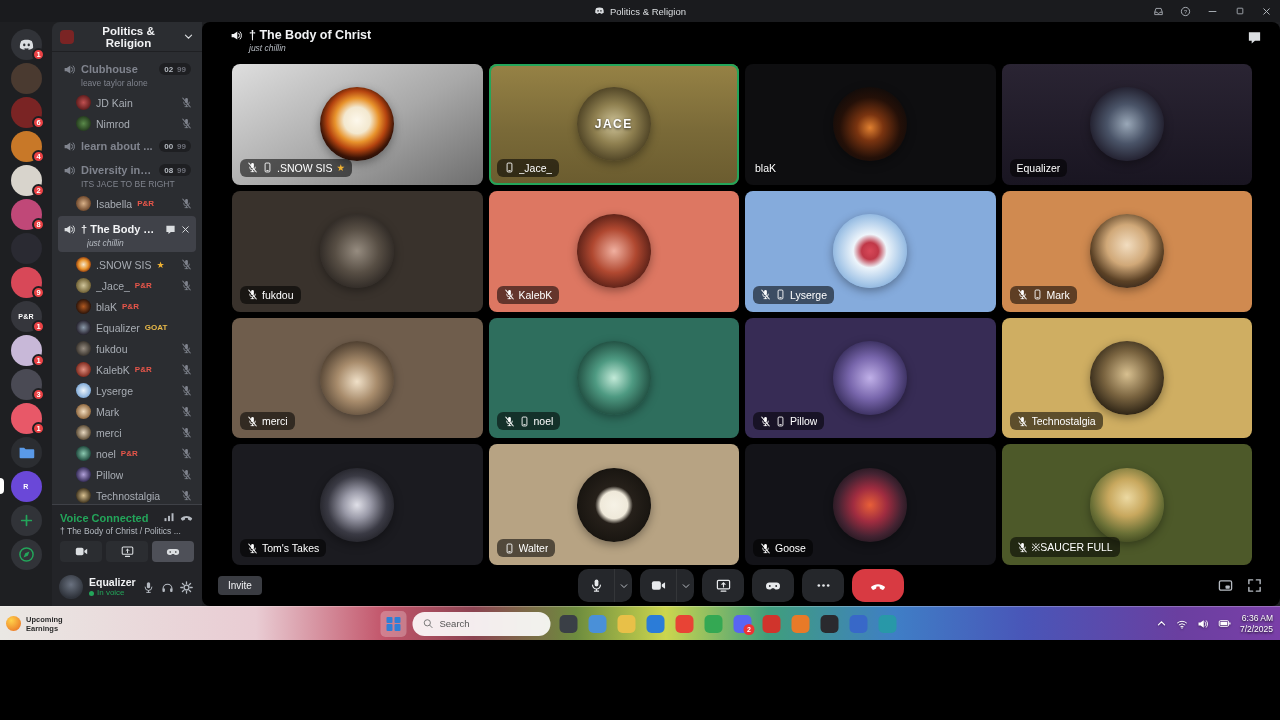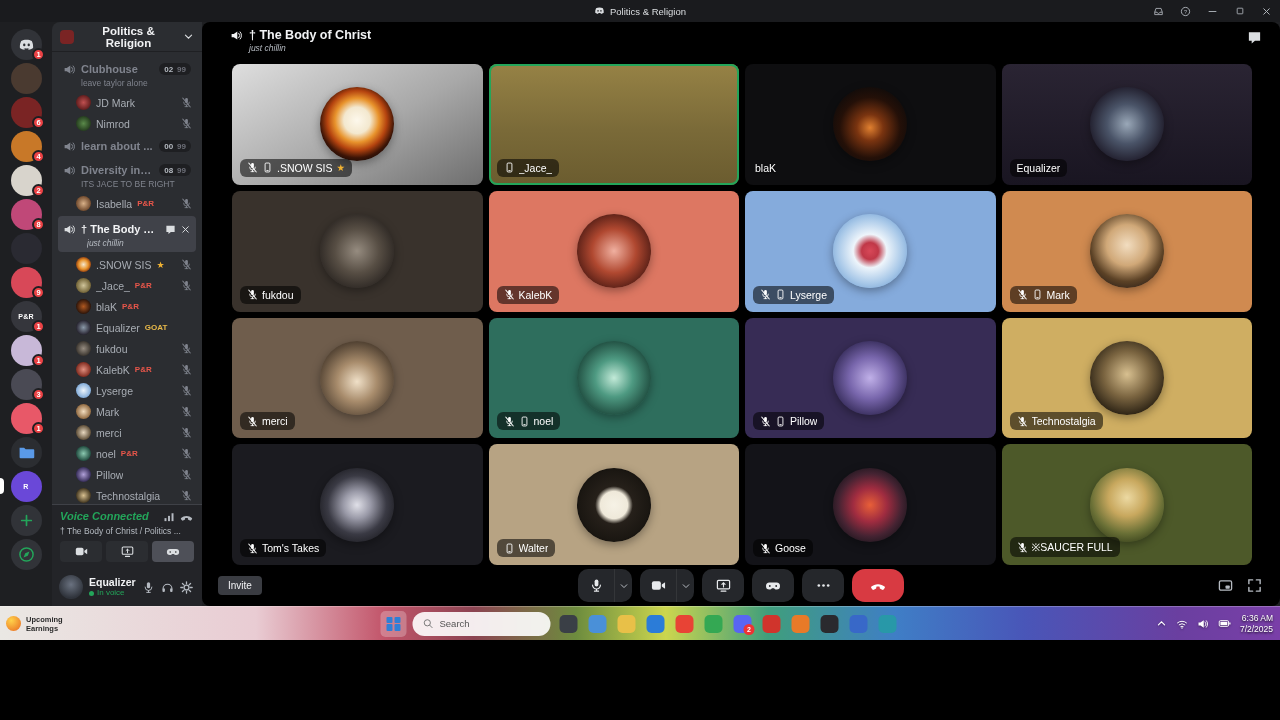--- a/index.html
+++ b/index.html
@@ -43,21 +43,21 @@
   .user-avatar { width:15px; height:15px; border-radius:50%; flex:none; }
   .user-name { font-size:10.5px; color:#a8adb4; white-space:nowrap; overflow:hidden; text-overflow:ellipsis; }
   .star-badge { color:#f0b232; font-size:9px; }
   .role-badge { font-size:8px; font-weight:bold; }
   .row-spacer { flex:1; }
   .unreads-row { display:flex; align-items:center; margin:3px 10px 0 22px; gap:4px; }
   .unreads-pill { background:#1e1f22; border:1px solid #3f4147; border-radius:9px; padding:2px 7px; display:flex; align-items:center; gap:3px; color:#fff; font-size:7.5px; font-weight:bold; letter-spacing:.3px; }
 
   
   .voice-status { background:#232428; border-top:1px solid #3f4147; padding:5px 8px 6px; flex:none; }
-  .vs-row { display:flex; align-items:flex-start;font-style:italic; }
+  .vs-row { display:flex; align-items:center; }
   .vs-connected { color:#23a55a; font-size:11px; font-weight:bold; }
   .vs-actions { margin-left:auto; display:flex; gap:3px; }
   .vs-iconbtn { background:none; border:none; padding:1px; display:flex; }
   .vs-loc { font-size:8.5px; color:#b5bac1; margin-top:1px; white-space:nowrap; overflow:hidden; }
   .vs-buttons { display:flex; gap:4px; margin-top:5px; }
   .vs-btn { flex:1; height:21px; background:#2b2d31; border:none; border-radius:4px; display:flex; align-items:center; justify-content:center; color:#dbdee1; }
   .vs-btn.lighter { background:#4e5058; }
 
   
   .user-panel { height:38px; background:#232428; display:flex; align-items:center; padding:0 7px; gap:6px; flex:none; }
@@ -268,21 +268,21 @@
             </svg>
             <span class="chan-name">Clubhouse</span>
             <span class="chan-pill">
               <span>02</span>
               <span class="cap">99</span>
             </span>
           </div>
           <div class="chan-sub">leave taylor alone</div>
           <div class="user-row">
             <span class="user-avatar" style="background:radial-gradient(circle, #c05050 0%, #5a1a1a 75%)"></span>
-            <span class="user-name">JD Mark</span>
+            <span class="user-name">JD Kain</span>
             <span class="row-spacer"></span>
             <svg viewBox="0 0 16 16" width="11" height="11" fill="currentColor" style="color:#80848e;flex:none">
               <rect x="6" y="1.5" width="4" height="7.5" rx="2"></rect>
               <path d="M3.8 7.5a4.2 4.2 0 0 0 8.4 0M8 11.7v2.3M5.8 14h4.4" stroke="currentColor" stroke-width="1.2" fill="none" stroke-linecap="round"></path>
               <path d="M2.5 1.5l11 13" stroke="currentColor" stroke-width="1.5" stroke-linecap="round" fill="none"></path>
             </svg>
           </div>
           <div class="user-row">
             <span class="user-avatar" style="background:radial-gradient(circle, #5a8a4a 0%, #22381c 75%)"></span>
             <span class="user-name">Nimrod</span>
@@ -597,20 +597,23 @@
               </svg>
               <svg viewBox="0 0 16 16" width="11" height="11" fill="currentColor" style="color:#fff;flex:none">
                 <rect x="4.5" y="1.5" width="7" height="13" rx="1.5" fill="none" stroke="currentColor" stroke-width="1.3"></rect>
                 <path d="M7 12.5h2" stroke="currentColor" stroke-width="1.3" stroke-linecap="round" fill="none"></path>
               </svg>
               <span class="tag-name">.SNOW SIS</span>
               <span class="tag-star">★</span>
             </div>
           </div>
           <div class="tile speaking" style="background: linear-gradient(rgb(150, 130, 69) 0%, rgb(122, 106, 56) 55%, rgb(107, 92, 47) 100%);">
+            <div class="tile-avatar" style="background:radial-gradient(circle, #cfc49a 0%, #8f8050 38%, #4a3f22 75%)">
+              <span class="avatar-label">JACE</span>
+            </div>
             <div class="name-tag">
               <svg viewBox="0 0 16 16" width="11" height="11" fill="currentColor" style="color:#fff;flex:none">
                 <rect x="4.5" y="1.5" width="7" height="13" rx="1.5" fill="none" stroke="currentColor" stroke-width="1.3"></rect>
                 <path d="M7 12.5h2" stroke="currentColor" stroke-width="1.3" stroke-linecap="round" fill="none"></path>
               </svg>
               <span class="tag-name">_Jace_</span>
             </div>
           </div>
           <div class="tile" style="background: rgb(14, 14, 16);">
             <div class="tile-avatar" style="background:radial-gradient(circle at 50% 55%, #e08030 0%, #7a3410 24%, #241008 55%, #0c0a0a 82%)"></div>

